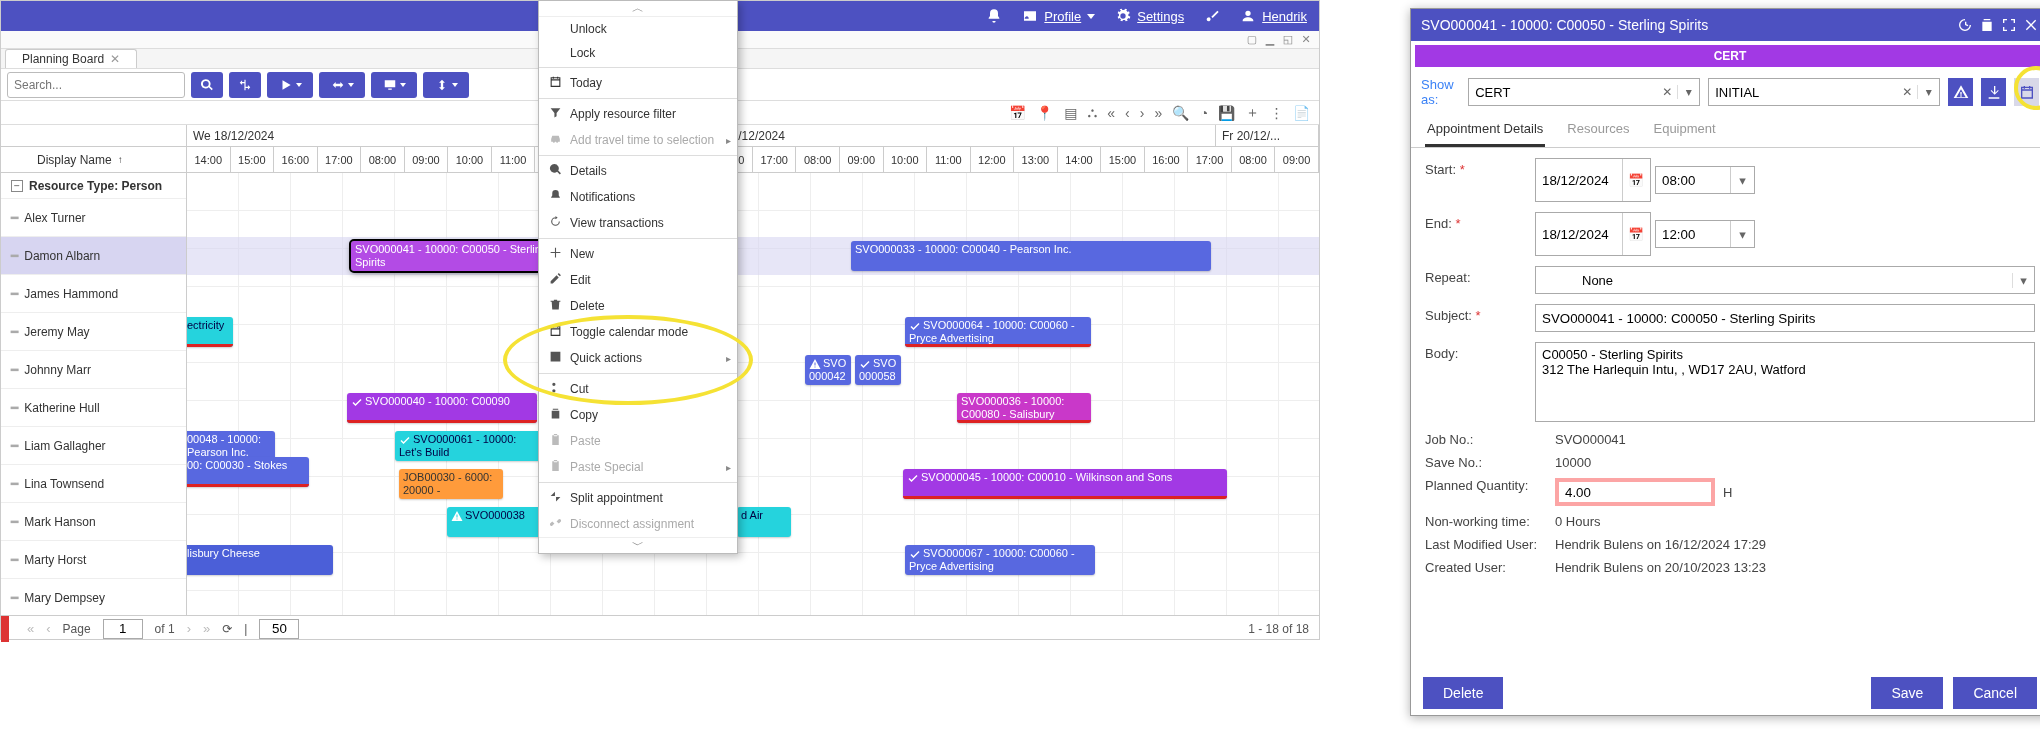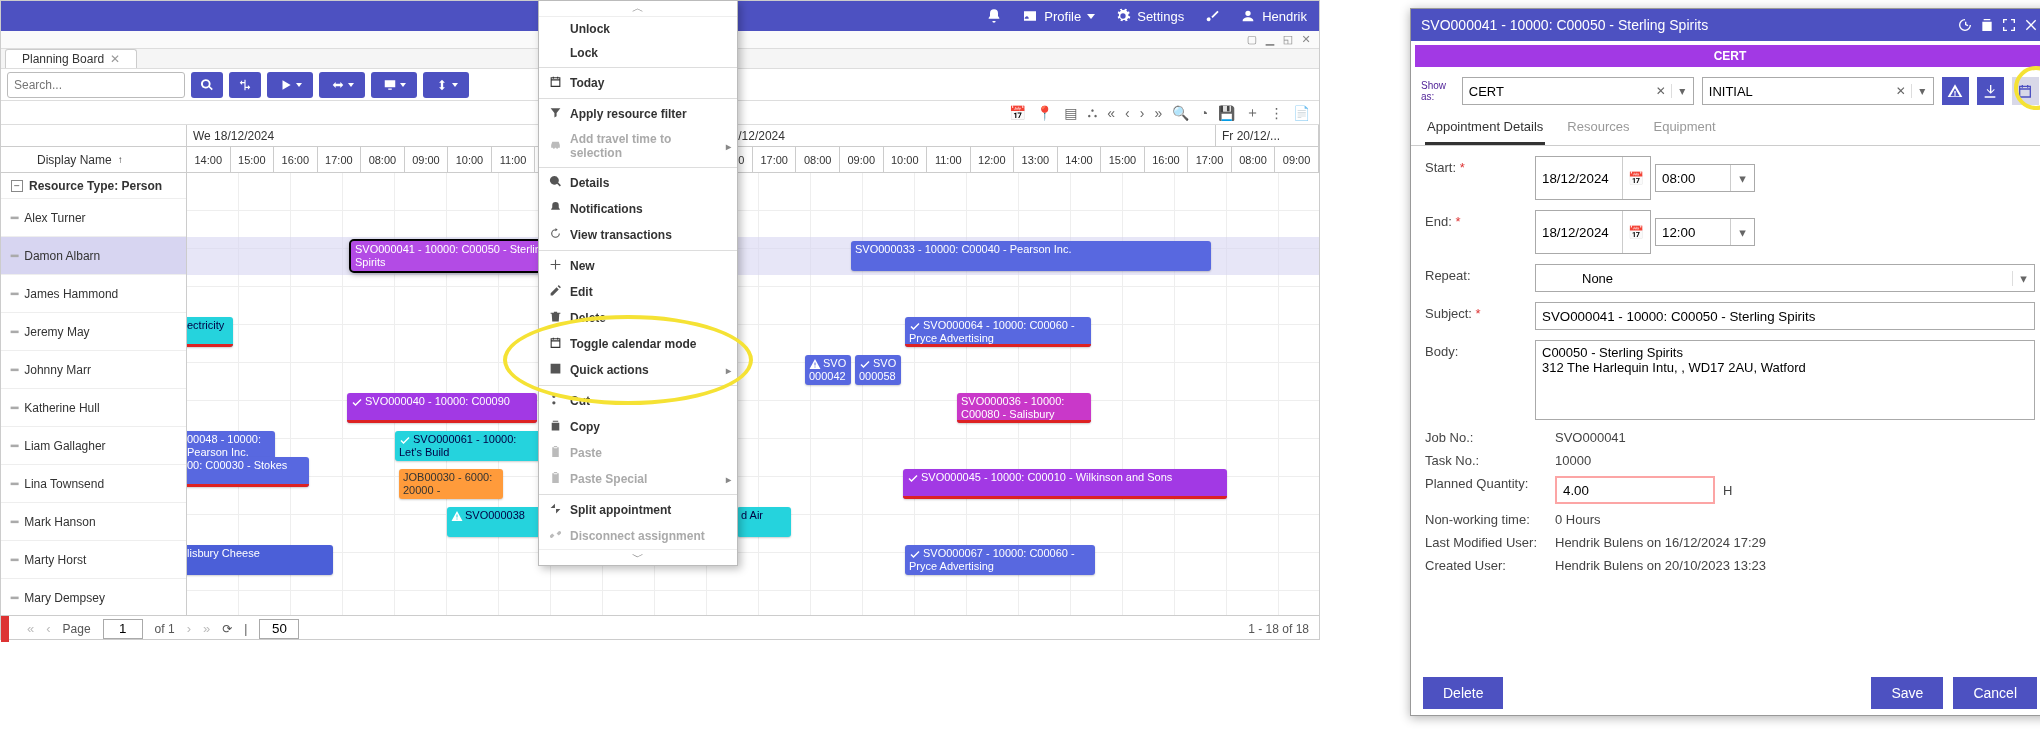--- a/index.html
+++ b/index.html
@@ -15,20 +15,21 @@
 
 
 .appbar {
   height: 30px;
   background: #4d51c1;
   display: flex; align-items: center; justify-content: flex-end;
   padding: 0 12px;
   gap: 20px;
   color: #fff;
   font-size: 13px;
+  text-decoration: underline;
 }
 .appbar .item { display: flex; align-items: center; gap: 6px; cursor: pointer; }
 .appbar .item svg { width: 16px; height: 16px; fill: #fff; }
 .caret-down { width:0; height:0; border-left:4px solid transparent; border-right:4px solid transparent; border-top:5px solid #fff; display: inline-block; }
 
 
 .chrome {
   height: 18px; border-bottom: 1px solid #ddd; background: #fafafa;
   display:flex; justify-content:flex-end; align-items:center; gap:4px; padding-right:6px;
 }
@@ -144,21 +145,21 @@
 
 .ctxmenu {
   position:absolute; left:538px; top:0px; width:200px;
   background:#fff; border:1px solid #bbb; box-shadow:3px 3px 8px rgba(0,0,0,0.25);
   z-index:50; font-size:12px;
 }
 .ctxmenu .scroll { height:16px; display:flex; align-items:center; justify-content:center; color:#888; border-bottom:1px solid #eee; cursor:pointer; }
 .ctxmenu .scroll.bot { border-bottom:none; border-top:1px solid #eee; }
 .ctxmenu .mi {
   padding:5px 16px 5px 10px; display:flex; align-items:center; gap:8px;
-  cursor:pointer; position:relative;font-weight:bold;
+  cursor:pointer; position:relative;
 }
 .ctxmenu .mi.disabled { color:#aaa; cursor:default; }
 .ctxmenu .sep { border-top:1px solid #ddd; margin:2px 0; }
 .ctxmenu .mi .arrow { position:absolute; right:6px; color:#888; font-size:10px; }
 .ctxmenu .mi svg { width:13px; height:13px; fill:#555; }
 .ctxmenu .mi.disabled svg { fill:#bbb; }
 
 
 .ellipse-hl {
   position:absolute; border:4px solid #f5e234; border-radius:50%;
@@ -188,21 +189,21 @@
 .panel-hdr .title { flex:1; }
 .panel-hdr .hicon { width:16px; height:16px; fill:#fff; cursor:pointer; }
 .panel-cert {
   height:22px; background:#a239e4; color:#fff; text-align:center; font-size:12px;
   display:flex; align-items:center; justify-content:center; font-weight:bold;
   margin:4px;
 }
 .panel-showas {
   display:flex; align-items:center; gap:8px; padding:6px 10px;
 }
-.panel-showas label { font-size:10px; color:#4c1d95; }
+.panel-showas label { font-size:13px; color:#3b82f6; }
 .combo {
   display:flex; align-items:center; border:1px solid #aaa; height:28px; flex:1;
 }
 .combo input { border:none; flex:1; padding:0 6px; font-size:13px; outline:none; }
 .combo .x { width:20px; text-align:center; color:#666; cursor:pointer; }
 .combo .dd { width:22px; text-align:center; color:#666; cursor:pointer; border-left:1px solid #ddd; }
 .sqbtn {
   width:34px; height:28px; background:#4d51c1; display:inline-flex; align-items:center;
   justify-content:center; border:none; cursor:pointer;
 }
@@ -224,21 +225,21 @@
 .field .lbl .req { color:#d33; }
 .field .ctrl { flex:1; display:flex; gap:4px; align-items:center; }
 .datein { display:flex; border:1px solid #aaa; height:44px; }
 .datein input { border:none; width:86px; padding:0 6px; outline:none; }
 .datein .cal { width:28px; border-left:1px solid #ccc; display:flex; align-items:center; justify-content:center; color:#666; cursor:pointer; }
 .timein { display:flex; border:1px solid #aaa; height:28px; }
 .timein input { border:none; width:74px; padding:0 6px; outline:none; }
 .timein .dd { width:24px; border-left:1px solid #ccc; display:flex; align-items:center; justify-content:center; color:#666; cursor:pointer; }
 .wideinput { flex:1; height:28px; border:1px solid #aaa; padding:0 6px; outline:none; }
 .widearea { flex:1; height:80px; border:1px solid #aaa; padding:4px 6px; outline:none; resize:none; font-family:inherit; font-size:13px; }
-.narrowin { width:160px; height:28px; border:2px solid #fca5a5; padding:0 6px; outline:none; }
+.narrowin { width:160px; height:28px; border:4px solid #fca5a5; padding:0 6px; outline:none; }
 
 .info { display:flex; margin-bottom:8px; font-size:13px; }
 .info .lbl { width:130px; }
 .panel-footer {
   position:absolute; left:0; right:0; bottom:0; height:44px;
   display:flex; align-items:center; padding:0 12px; gap:10px;
 }
 .pbtn {
   height:32px; border:none; background:#4d51c1; color:#fff; padding:0 20px;
   font-size:14px; cursor:pointer;
@@ -735,21 +736,21 @@
           <textarea class="widearea" style="">C00050 - Sterling Spirits
 312 The Harlequin Intu, , WD17 2AU, Watford</textarea>
         </div>
     </div>
 
     <div class="info">
         <div class="lbl">Job No.:</div>
         <div>SVO000041</div>
       </div>
     <div class="info">
-        <div class="lbl">Task No.:</div>
+        <div class="lbl">Save No.:</div>
         <div>10000</div>
       </div>
     <div class="info">
       <div class="lbl">Planned Quantity:</div>
       <div class="ctrl" style="display:flex; gap:8px; align-items:center;">
         <input class="narrowin" value="4.00" style="">
         <span>H</span>
       </div>
     </div>
     <div class="info">

